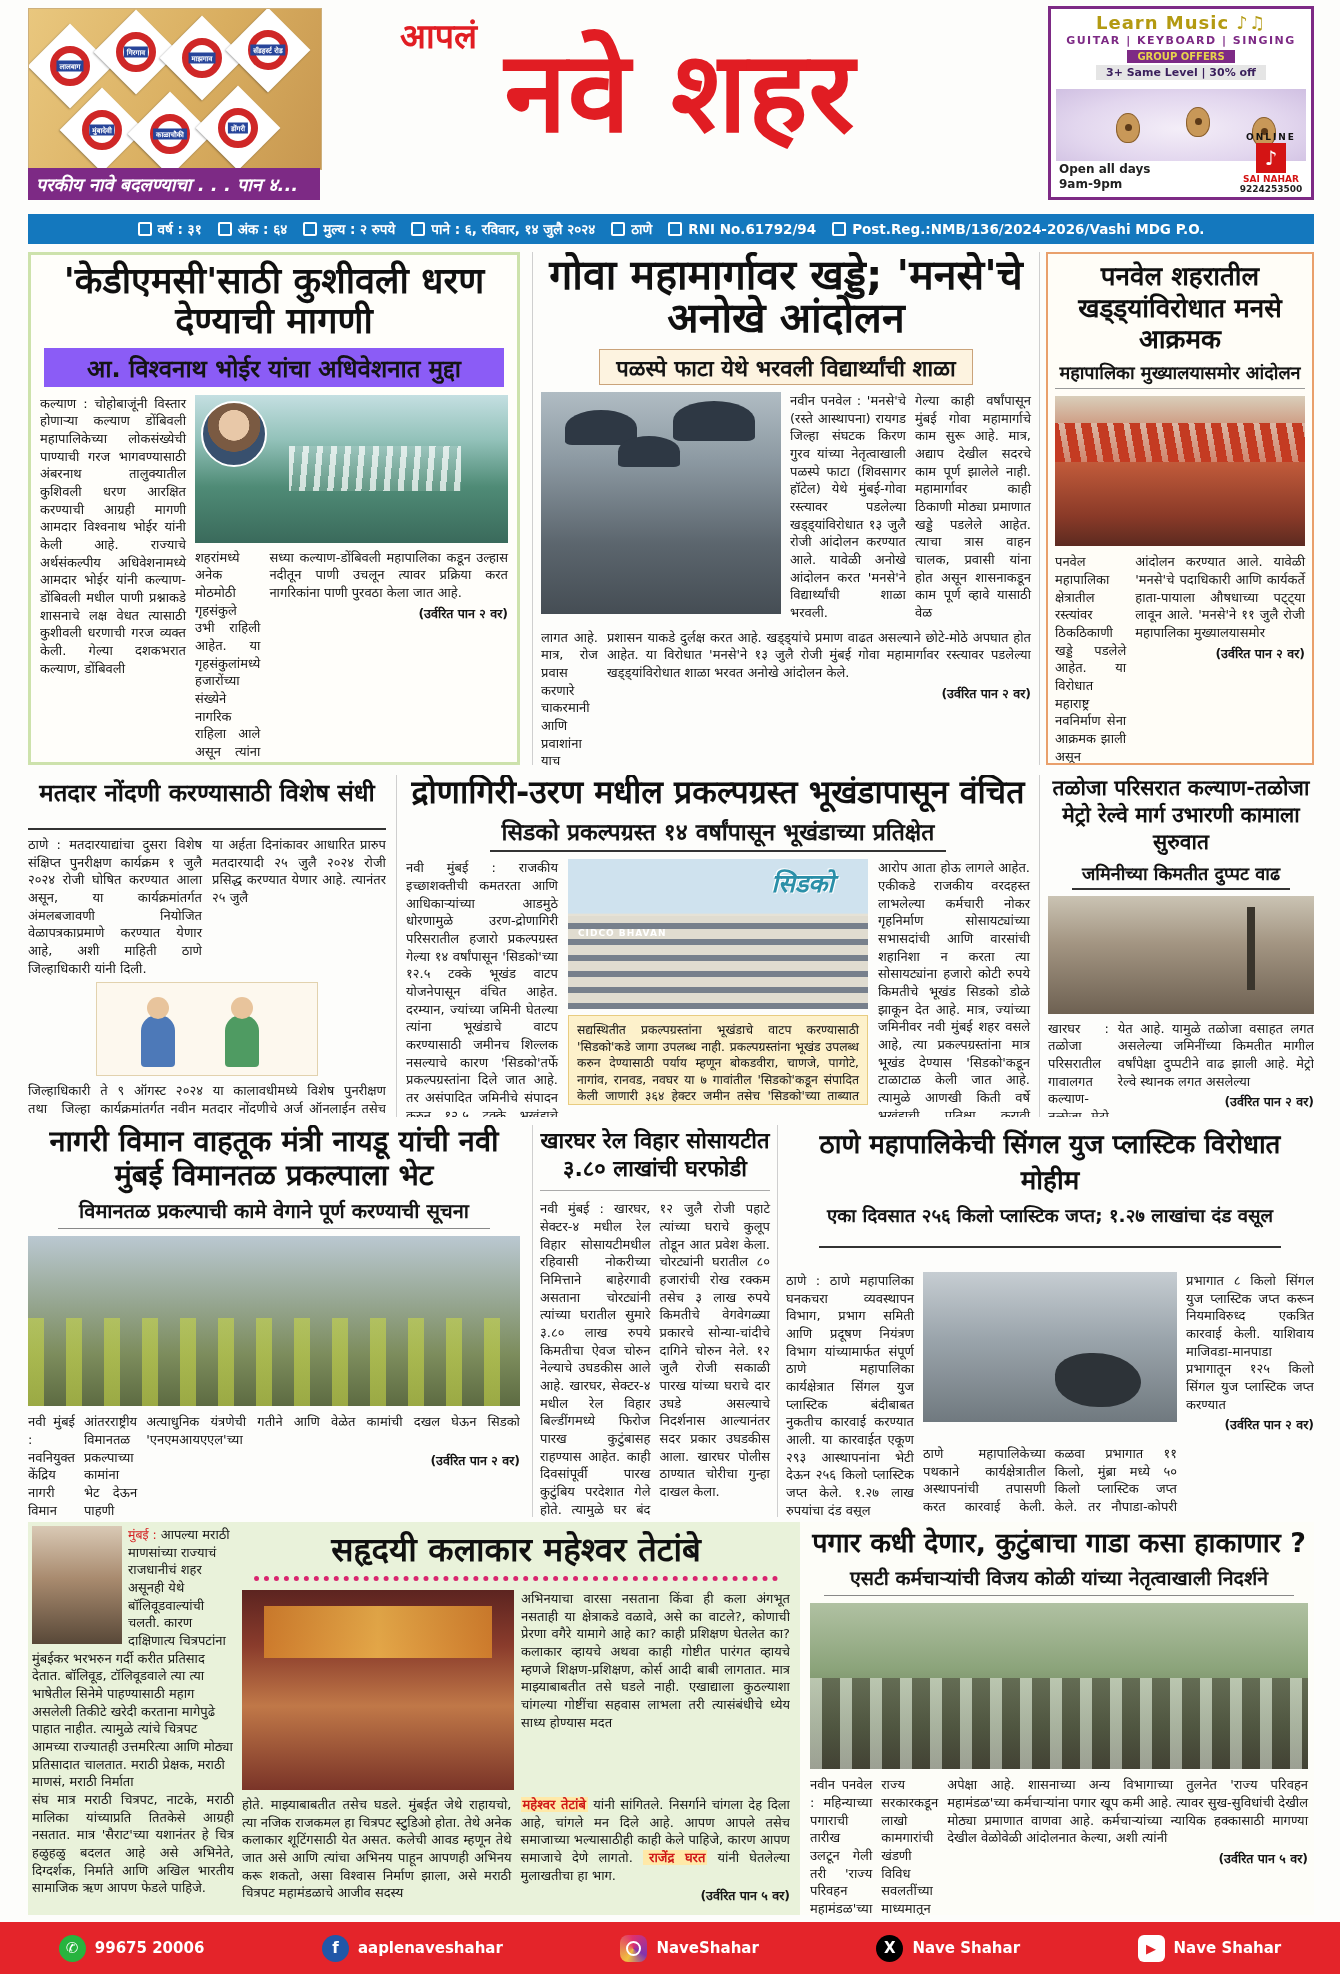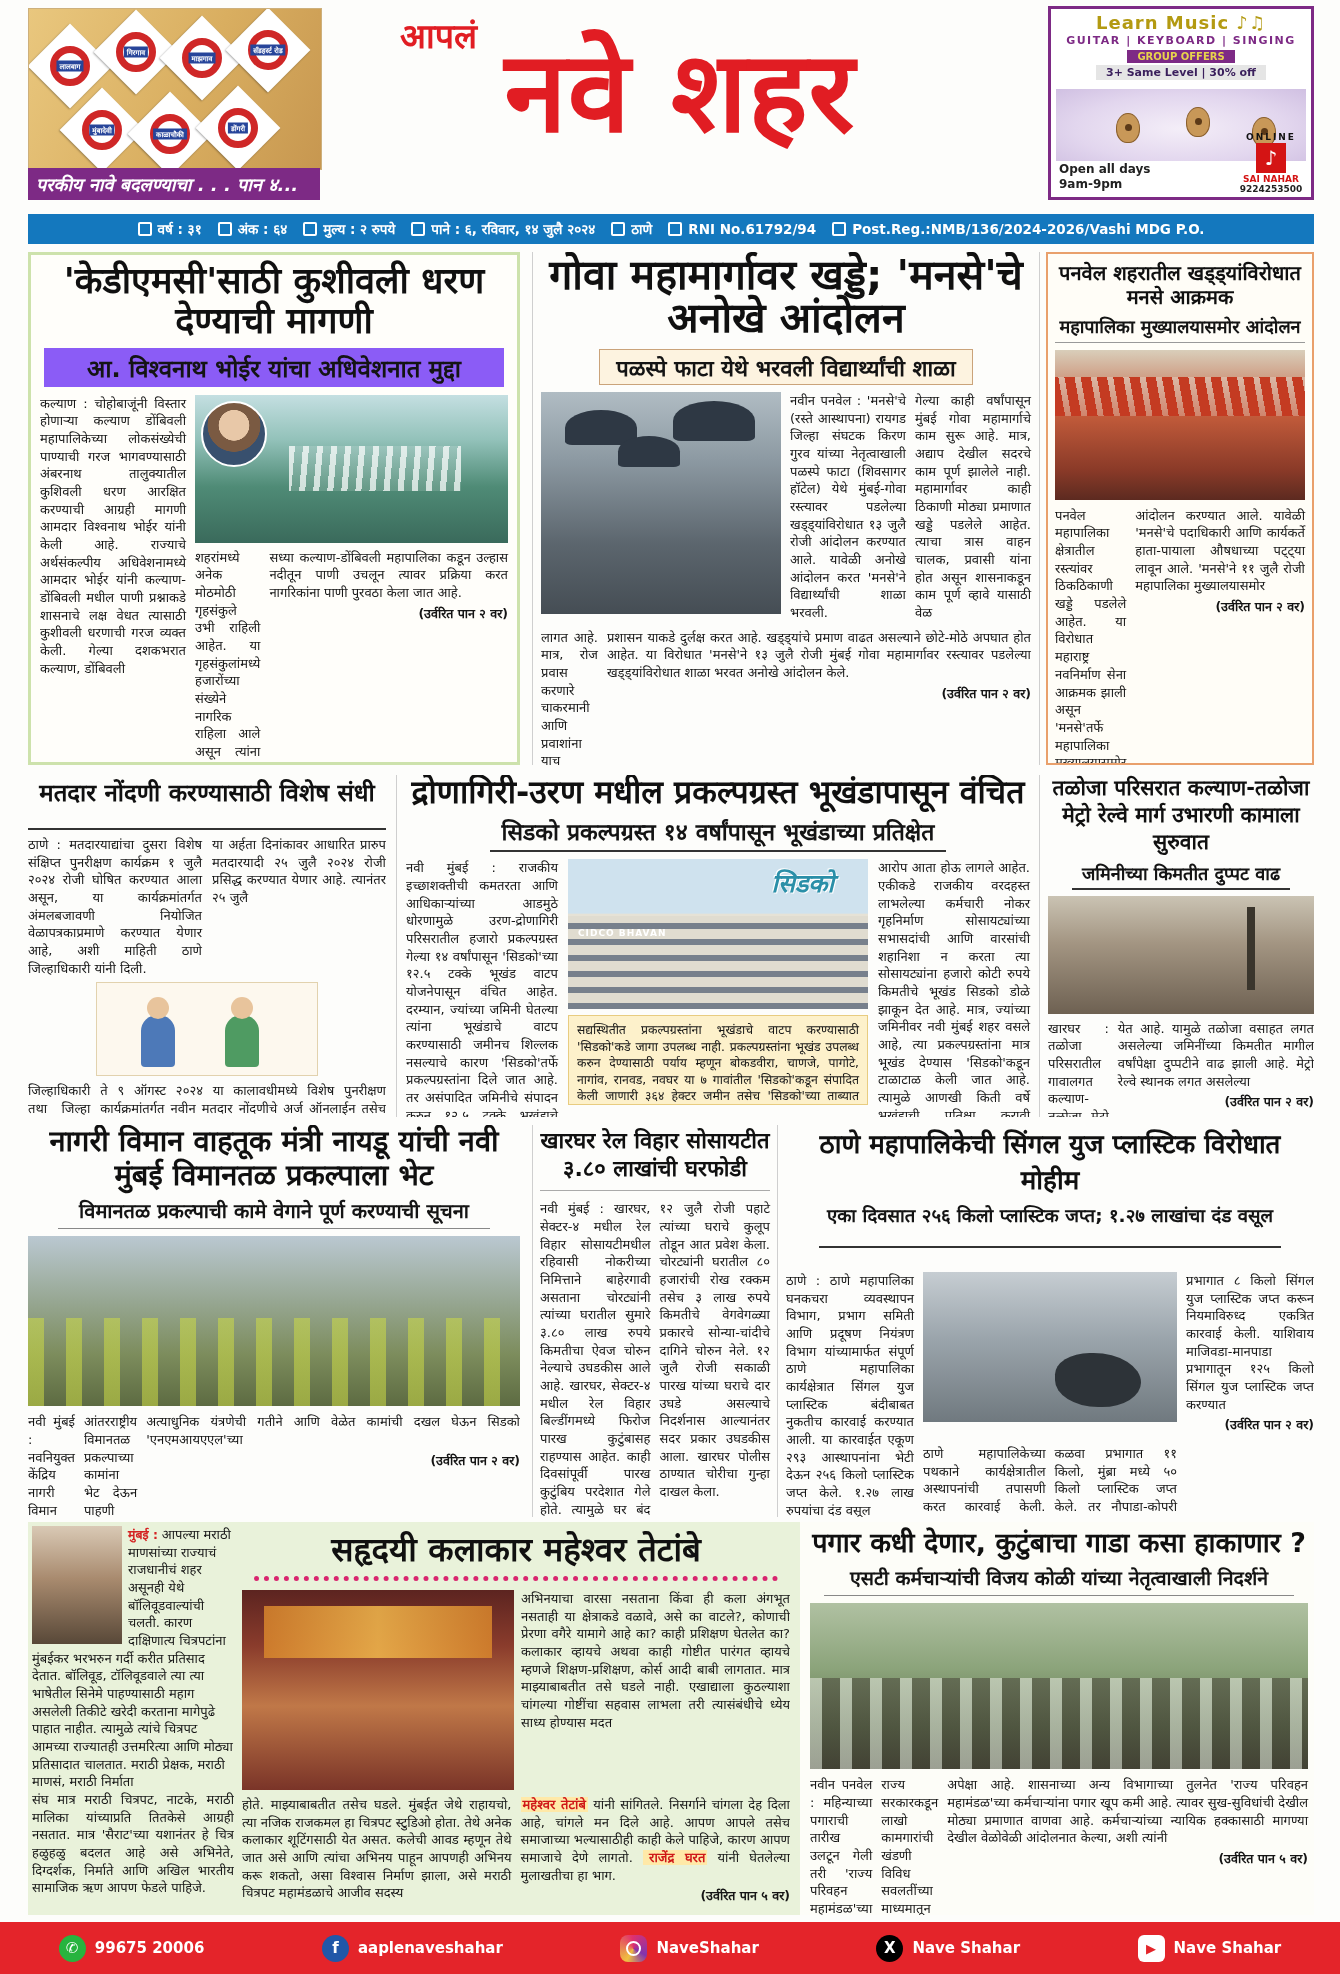--- a/index.html
+++ b/index.html
@@ -75,21 +75,21 @@
   .photo-goa{width:240px;height:222px;flex:none;position:relative;
     background:linear-gradient(180deg,#b0bcc3 0%,#8d9aa3 30%,#5c666e 68%,#454d54 100%);}
   .photo-goa .umb{position:absolute;border-radius:50% 50% 10% 10%;background:#2e3844;}
   .artB .topcols{display:flex;gap:9px;flex:1;}
   .artB .topcols .body{flex:1;}
   .artB .bottomcols{display:flex;gap:9px;margin-top:7px;}
   .artB .bottomcols .body{flex:1;}
 
   .artC{position:absolute;left:1046px;top:252px;width:268px;height:513px;border:2px solid #e9a06c;background:#fffdf7;
     box-sizing:border-box;padding:7px;overflow:hidden;}
-  .artC .hl{font-size:20px;font-weight:800;text-align:center;line-height:1.22;}
+  .artC .hl{font-size:26px;font-weight:800;text-align:center;line-height:1.22;}
   .artC .sub{font-size:18px;font-weight:bold;text-align:center;border-bottom:1px solid #999;padding-bottom:4px;margin:4px 0 7px;}
   .photo-panvel{width:100%;height:150px;position:relative;overflow:hidden;
     background:linear-gradient(180deg,#d9ceba 0%,#c05a3a 45%,#8a3a28 80%,#5c2a20 100%);}
   .flagrow{position:absolute;left:0;top:18%;width:100%;height:26%;
     background:repeating-linear-gradient(80deg,#c43b22 0 10px,rgba(255,255,255,.25) 10px 16px);}
   .artC .cols{display:flex;gap:9px;margin-top:7px;}
   .artC .cols .body{flex:1;}
 
   
   .artD{position:absolute;left:28px;top:775px;width:358px;height:342px;overflow:hidden;}
@@ -160,21 +160,21 @@
   .bagblob{position:absolute;right:14%;bottom:10%;width:34%;height:36%;border-radius:40% 55% 45% 50%;background:#2d3338;}
   .midI .cols{display:flex;gap:9px;margin-top:23px;}
   .midI .cols .body{flex:1;}
   .colI4{width:128px;flex:none;}
 
   
   .band4{position:absolute;left:28px;top:1522px;width:1286px;height:393px;background:#e9f2da;}
   .artJ{position:absolute;left:4px;top:4px;width:202px;height:385px;overflow:hidden;font-size:12.4px;}
   .photoJ{float:left;width:90px;height:118px;margin:0 6px 4px 0;
     background:linear-gradient(180deg,#d9c9b5 0%,#a88a6e 45%,#584838 100%);}
-  .leadJ{color:#d42222;font-weight:bold;}
+  .leadJ{color:#d42222;font-weight:normal;}
   .badgeJ{width:196px;height:84px;margin:6px auto;background:linear-gradient(180deg,#e23434 0%,#b51717 100%);
     border:2px solid #fff;border-radius:10px;box-shadow:0 1px 3px rgba(0,0,0,.35);position:relative;
     display:flex;flex-direction:column;align-items:center;justify-content:center;color:#fff;font-weight:800;}
   .badgeJ .b1{font-size:27px;line-height:1.05;}
   .badgeJ .b2{font-size:24px;line-height:1.05;}
   .masks{position:absolute;left:6px;top:18px;width:44px;height:48px;}
   .mask{position:absolute;width:26px;height:32px;border-radius:50% 50% 46% 46%;}
   .mk1{left:0;top:0;background:#f5f0e8;}
   .mk2{left:16px;top:14px;background:#2e6fbd;}
 

